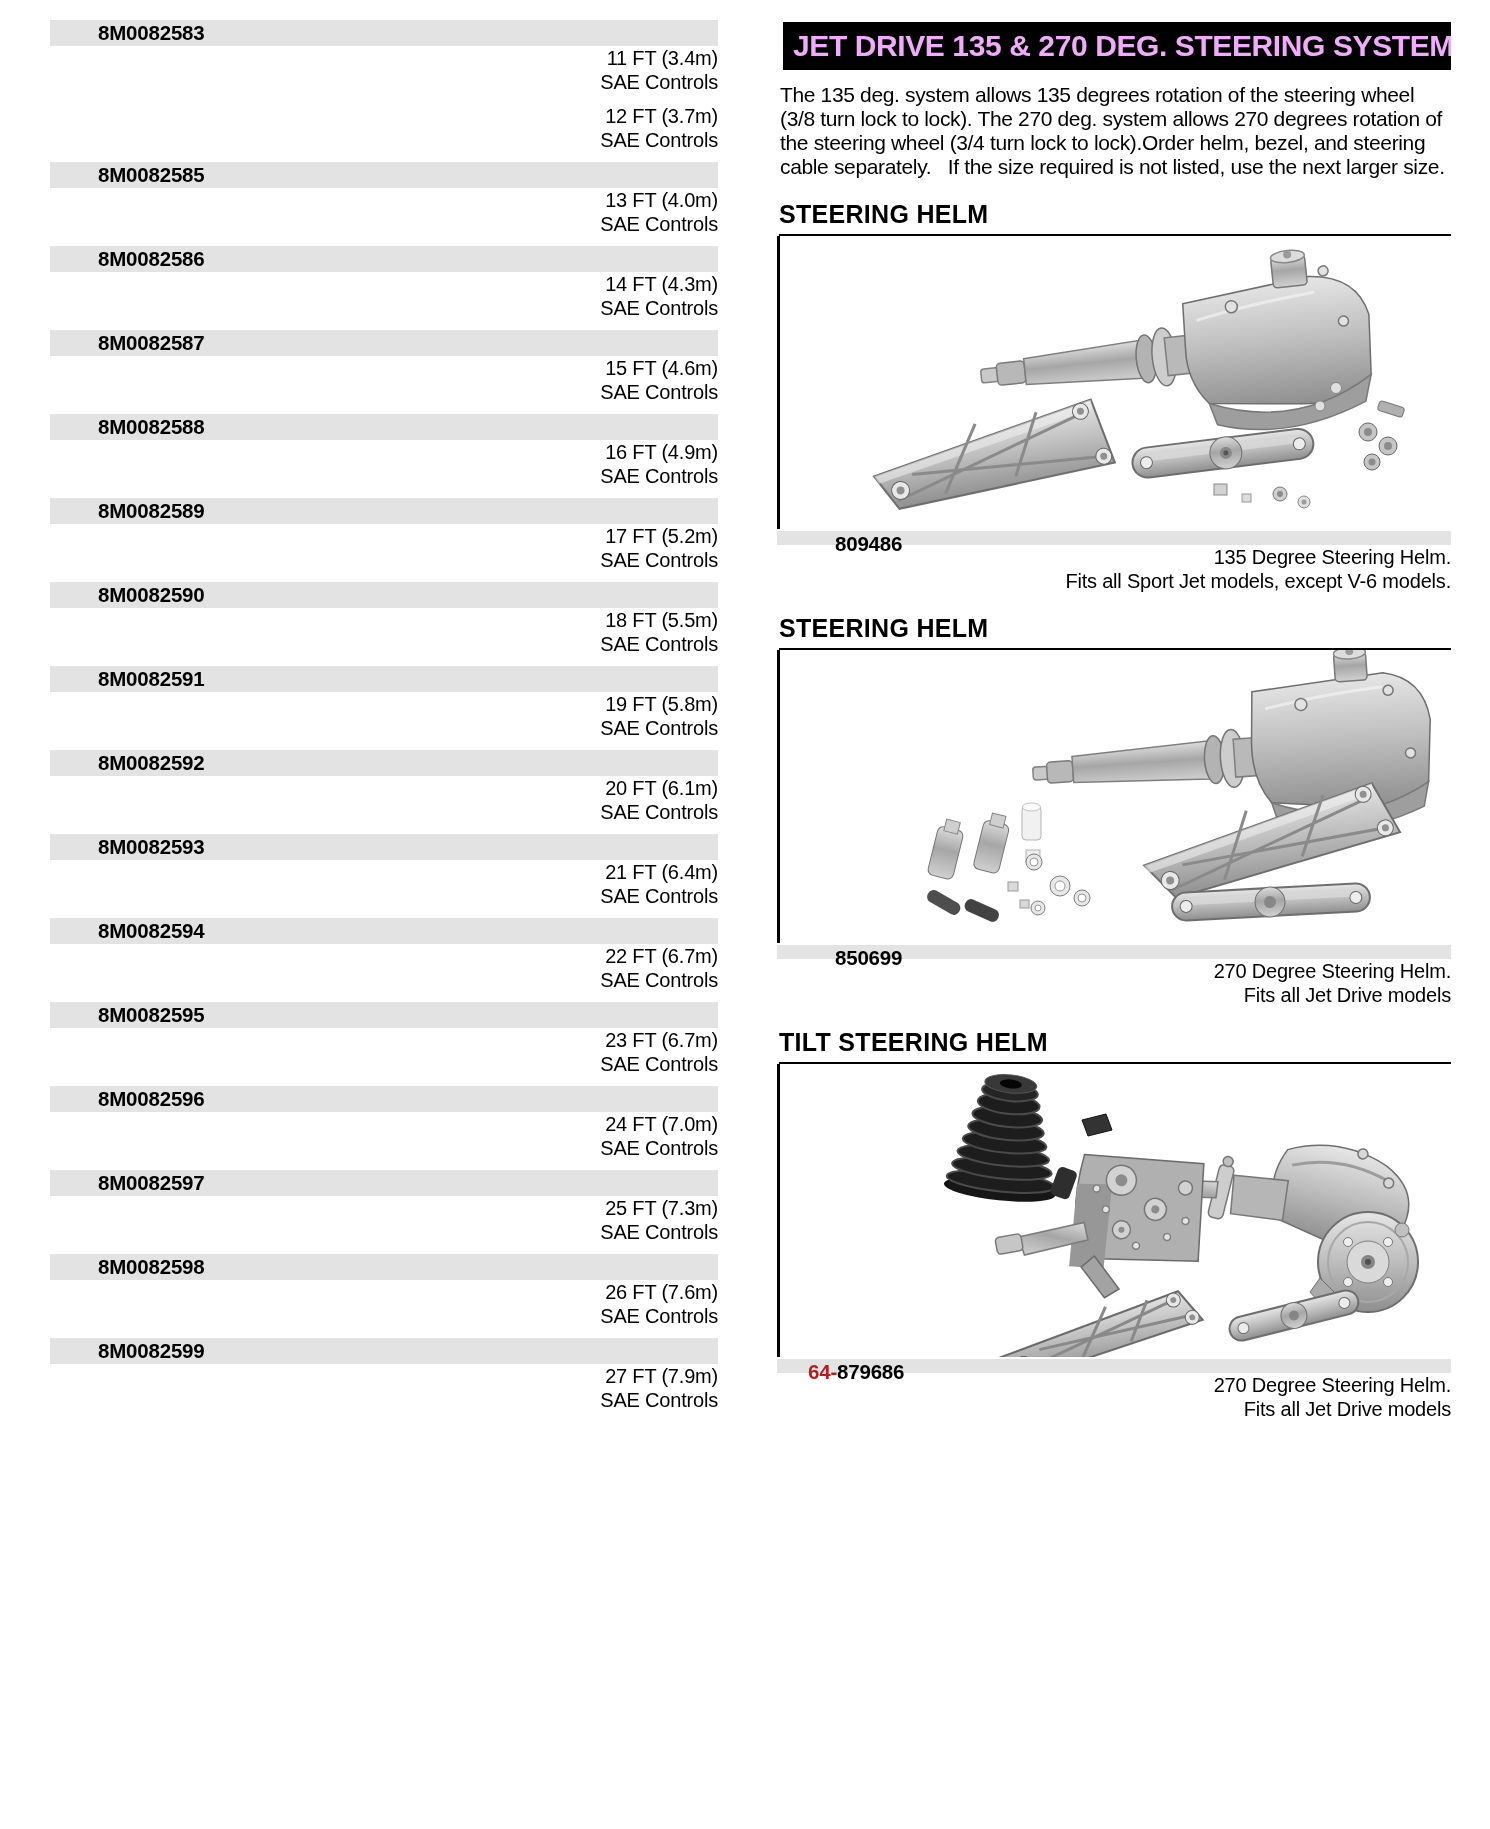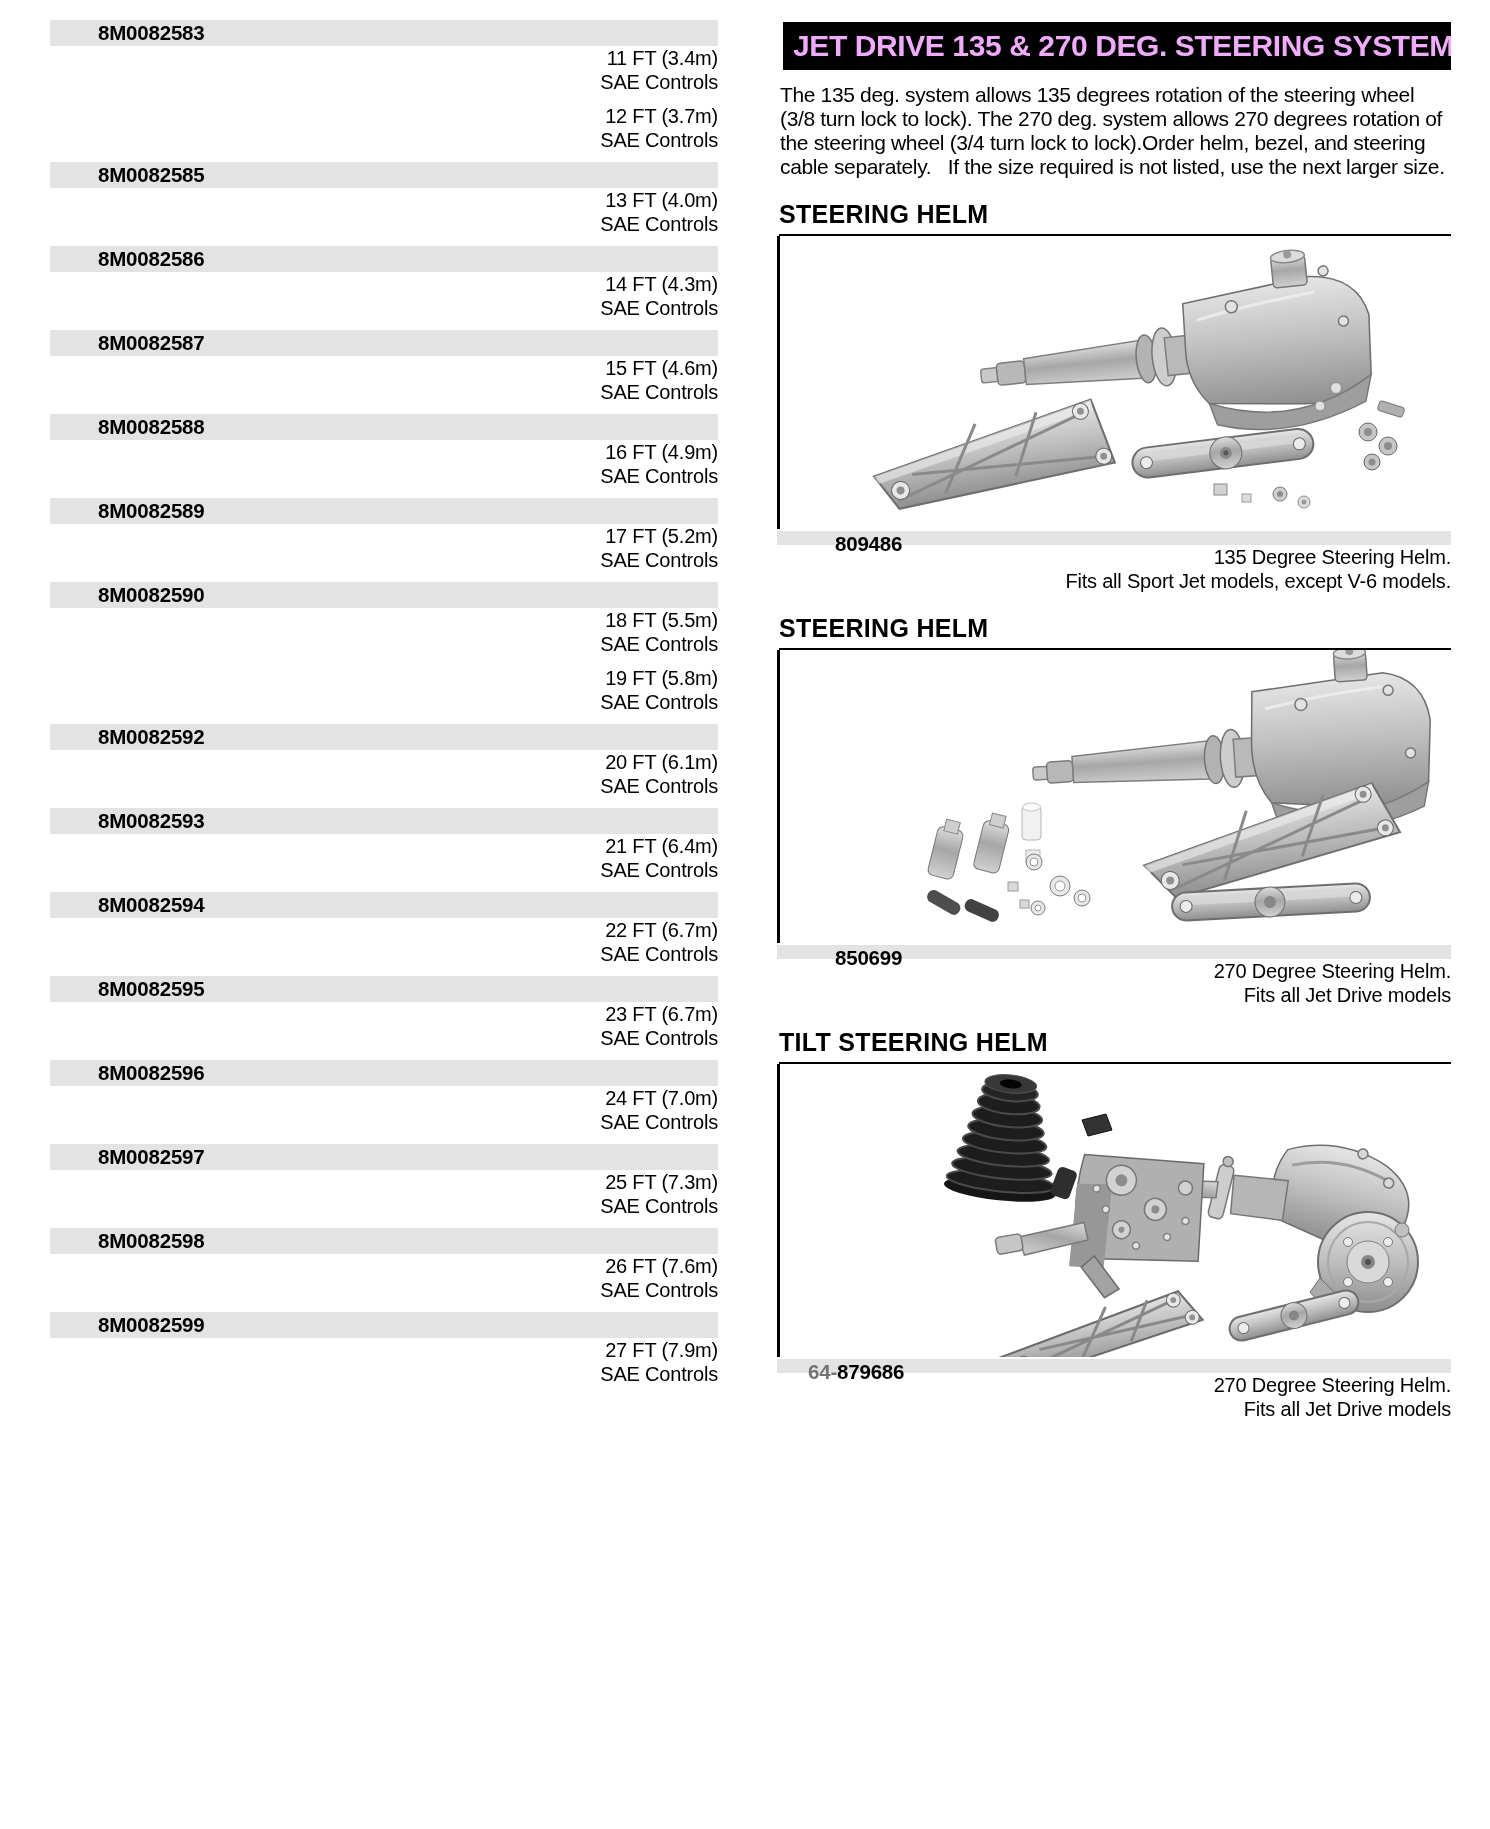--- a/index.html
+++ b/index.html
@@ -43,21 +43,21 @@
   .img-box {
     border-left:3px solid #000; height:293px;
     position:relative; overflow:hidden; background:#fff;
   }
   .img-box svg { display:block; }
   .part-bar {
     background:#e3e3e3; height:14px; line-height:26px;
     padding-left:58px; font-weight:bold; font-size:20.5px;
     margin-top:2px;
   }
-  .part-bar .prefix { color:#737373; }
+  .part-bar .prefix { color:#b91c1c; }
   .part-bar .prefix:not(:empty){ margin-left:-27px; }
   .desc { font-size:20px; line-height:24px; padding-left:3px;text-align:right; }
 </style>
 </head>
 <body>
 
 <div class="page">
 
   <div class="left-col">
 
@@ -116,20 +116,23 @@
 
       <div class="part-item">
         <div class="bar">
           <span>8M0082590</span>
         </div>
         <div class="line">18 FT (5.5m)</div>
         <div class="line">SAE Controls</div>
       </div>
 
       <div class="part-item">
+        <div class="bar">
+          <span>8M0082591</span>
+        </div>
         <div class="line">19 FT (5.8m)</div>
         <div class="line">SAE Controls</div>
       </div>
 
       <div class="part-item">
         <div class="bar">
           <span>8M0082592</span>
         </div>
         <div class="line">20 FT (6.1m)</div>
         <div class="line">SAE Controls</div>

